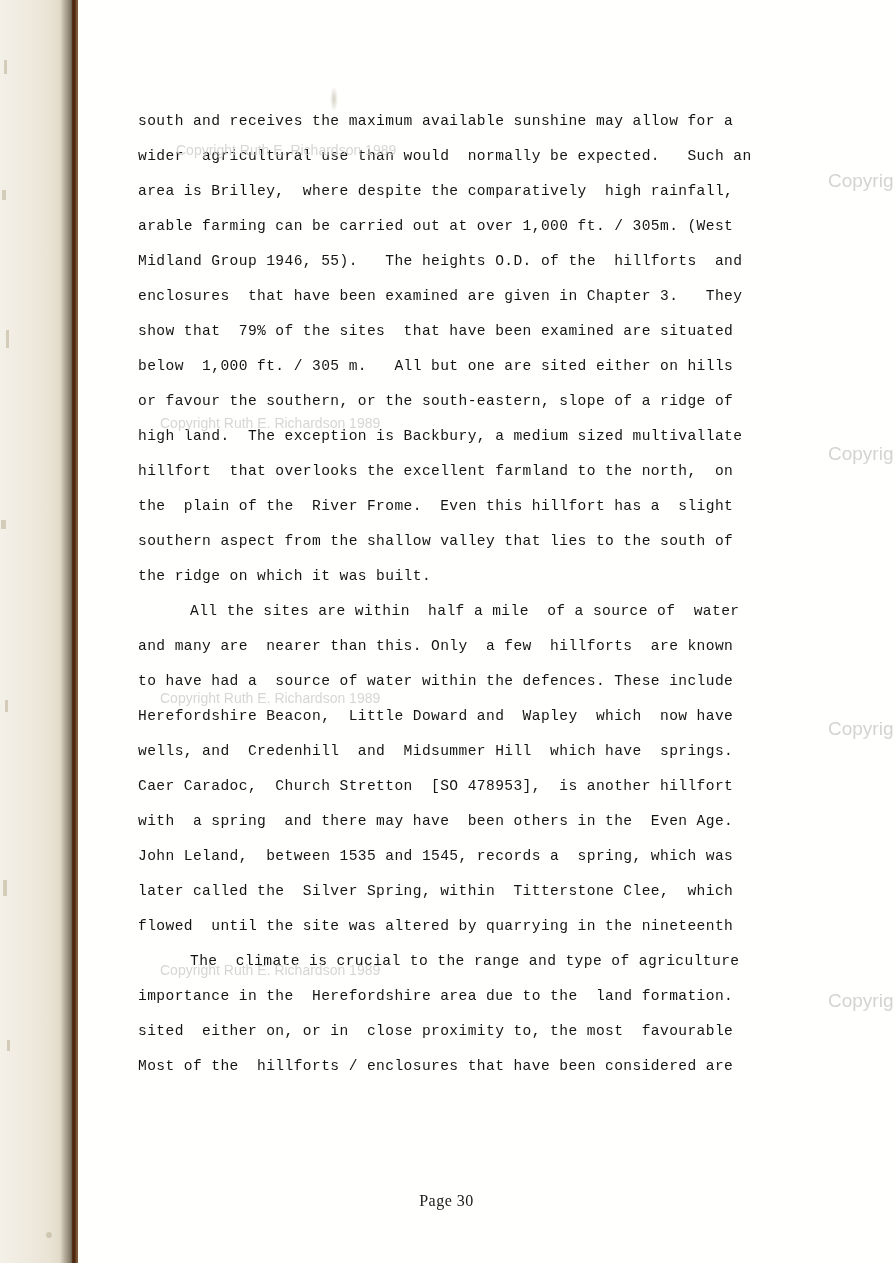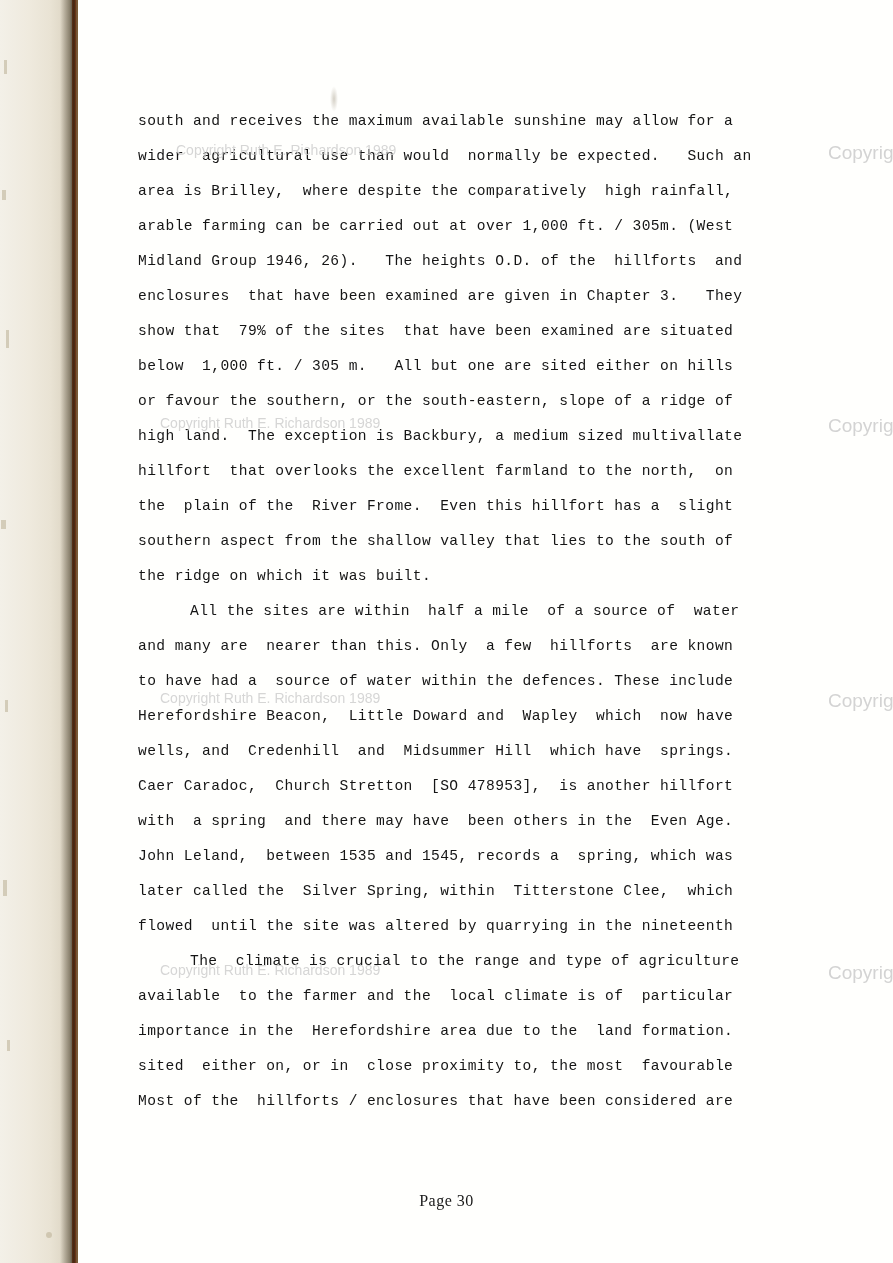--- a/index.html
+++ b/index.html
@@ -117,20 +117,21 @@
   .wm-3 { left: 160px; top: 690px; }
   .wm-4 { left: 160px; top: 962px; }
   .wm-r {
     position: absolute;
     font-family: "Liberation Sans", sans-serif;
     font-size: 19px;
     color: #cfcfcf;
     opacity: 0.9;
     white-space: nowrap;
     pointer-events: none;
+    margin-top: 28px;
   }
   .wm-r1 { left: 828px; top: 142px; }
   .wm-r2 { left: 828px; top: 415px; }
   .wm-r3 { left: 828px; top: 690px; }
   .wm-r4 { left: 828px; top: 962px; }
 
   
   .smudge {
     position: absolute;
     left: 330px;
@@ -163,21 +164,21 @@
   <div class="page-body"></div>
 
   <div class="smudge"></div>
 
   <div class="text-block">
 
     <div class="line">south and receives the maximum available sunshine may allow for a</div>
     <div class="line">wider  agricultural use than would  normally be expected.   Such an</div>
     <div class="line">area is Brilley,  where despite the comparatively  high rainfall,</div>
     <div class="line">arable farming can be carried out at over 1,000 ft. / 305m. (West</div>
-    <div class="line">Midland Group 1946, 26).   The heights O.D. of the  hillforts  and</div>
+    <div class="line">Midland Group 1946, 55).   The heights O.D. of the  hillforts  and</div>
     <div class="line">enclosures  that have been examined are given in Chapter 3.   They</div>
     <div class="line">show that  79% of the sites  that have been examined are situated</div>
     <div class="line">below  1,000 ft. / 305 m.   All but one are sited either on hills</div>
     <div class="line">or favour the southern, or the south-eastern, slope of a ridge of</div>
     <div class="line">high land.  The exception is Backbury, a medium sized multivallate</div>
     <div class="line">hillfort  that overlooks the excellent farmland to the north,  on</div>
     <div class="line">the  plain of the  River Frome.  Even this hillfort has a  slight</div>
     <div class="line">southern aspect from the shallow valley that lies to the south of</div>
     <div class="line">the ridge on which it was built.</div>
 
@@ -186,21 +187,20 @@
     <div class="line">to have had a  source of water within the defences. These include</div>
     <div class="line">Herefordshire Beacon,  Little Doward and  Wapley  which  now have</div>
     <div class="line">wells, and  Credenhill  and  Midsummer Hill  which have  springs.</div>
     <div class="line">Caer Caradoc,  Church Stretton  [SO 478953],  is another hillfort</div>
     <div class="line">with  a spring  and there may have  been others in the  Even Age.</div>
     <div class="line">John Leland,  between 1535 and 1545, records a  spring, which was</div>
     <div class="line">later called the  Silver Spring, within  Titterstone Clee,  which</div>
     <div class="line">flowed  until the site was altered by quarrying in the nineteenth</div>
 
     <div class="line indent">The  climate is crucial to the range and type of agriculture</div>
-    <div class="line">available  to the farmer and the  local climate is of  particular</div>
     <div class="line">importance in the  Herefordshire area due to the  land formation.</div>
     <div class="line">sited  either on, or in  close proximity to, the most  favourable</div>
     <div class="line">Most of the  hillforts / enclosures that have been considered are</div>
   </div>
 
   <div class="wm wm-1">Copyright Ruth E. Richardson 1989</div>
   <div class="wm wm-2">Copyright Ruth E. Richardson 1989</div>
   <div class="wm wm-3">Copyright Ruth E. Richardson 1989</div>
   <div class="wm wm-4">Copyright Ruth E. Richardson 1989</div>
 

